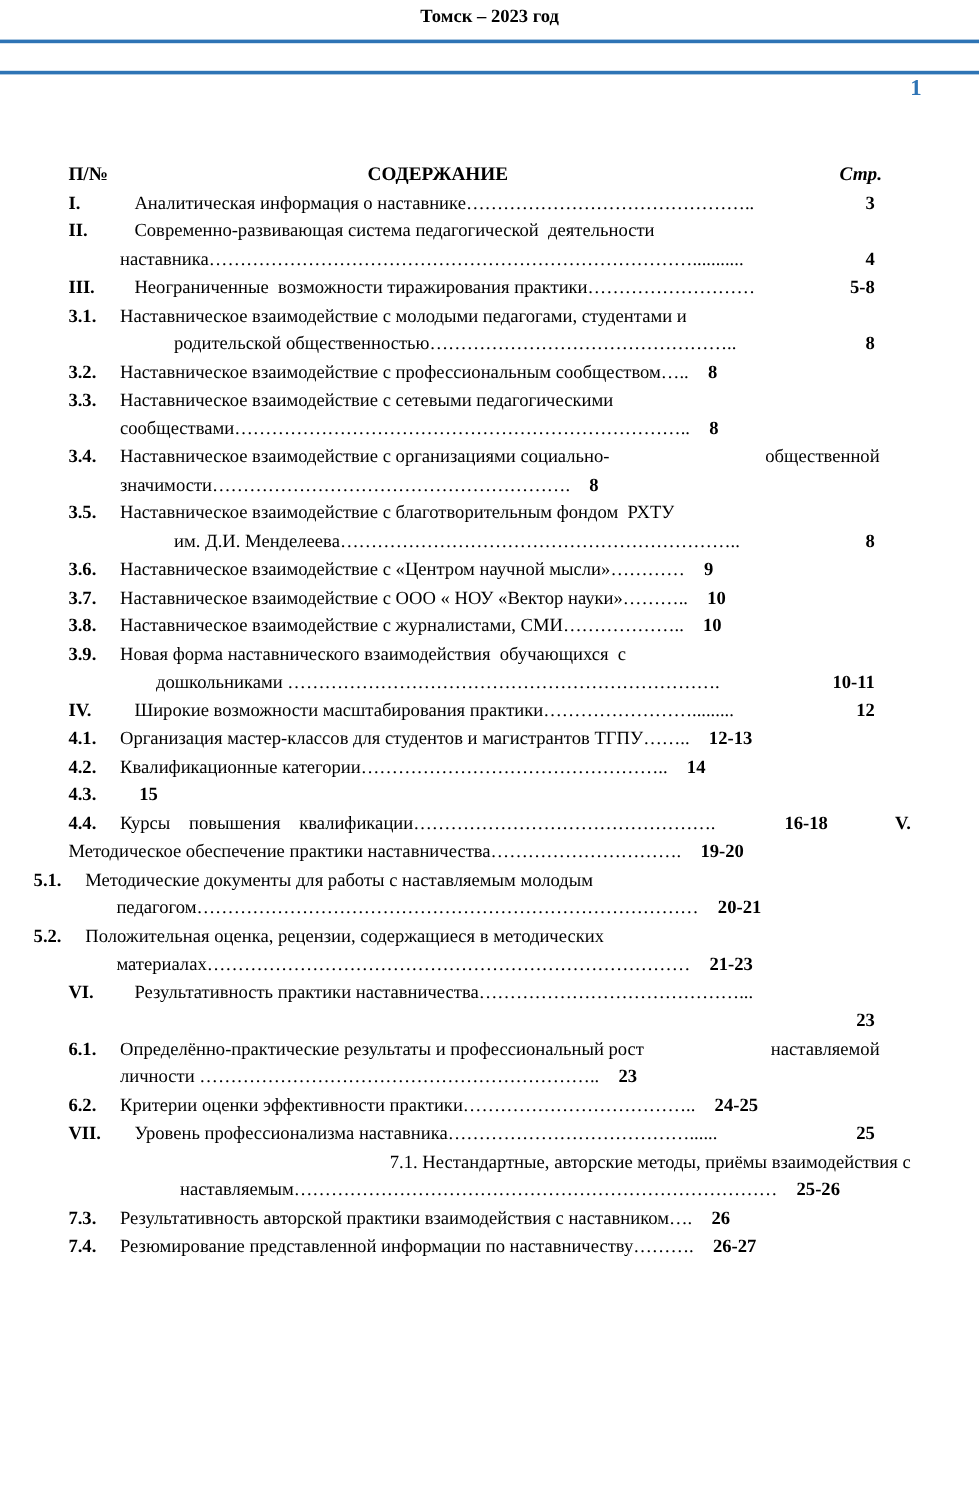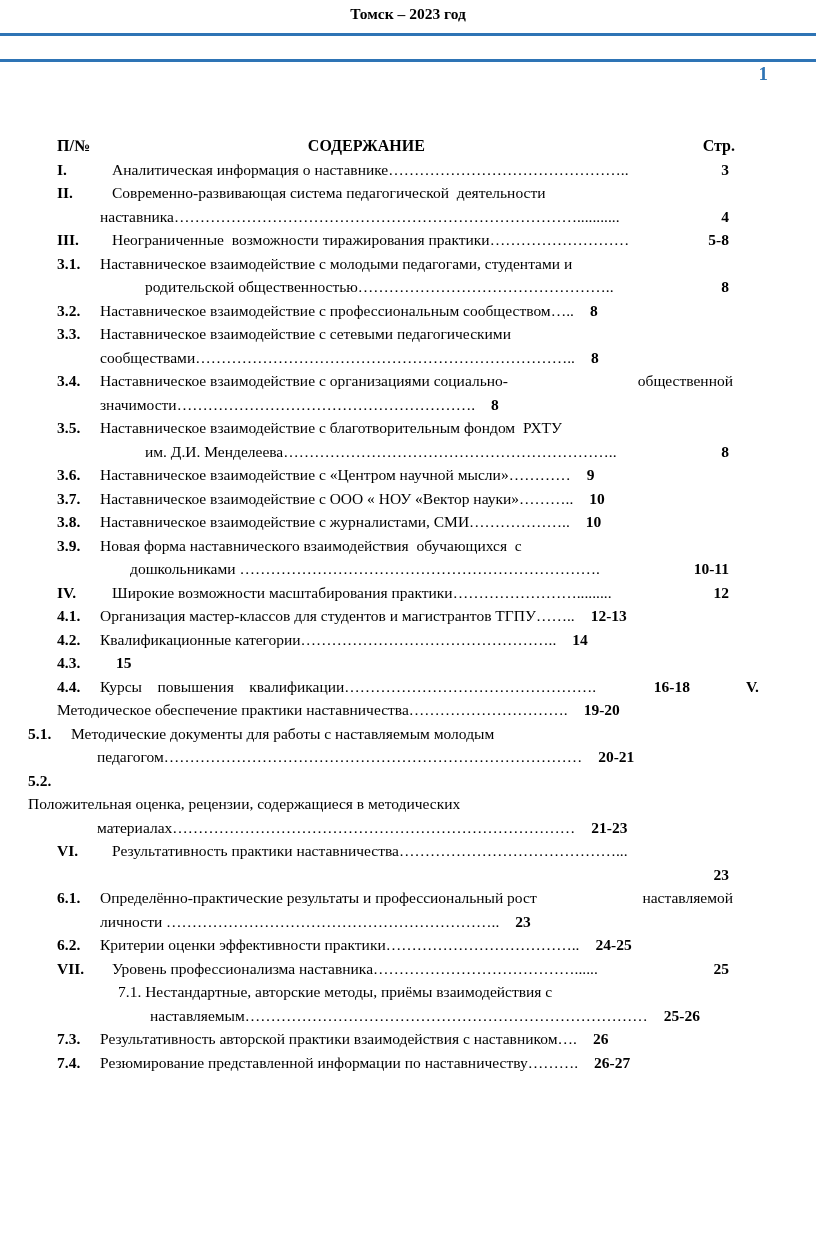--- a/index.html
+++ b/index.html
@@ -40,21 +40,21 @@
     top: 134px; left: 57px; right: 57px;
   }
   .toc-head {
     display: flex;
     font-weight: 700;
     font-size: 16px;
     line-height: 23.5px;
   }
   .toc-head .numcol { width: 43px; flex: none; }
   .toc-head .titlecol { flex: 1; text-align: center; padding-right: 70px; }
-  .toc-head .pgcol { flex: none; padding-right: 24px; }
+  .toc-head .pgcol { flex: none; padding-right: 24px; font-style: italic; }
   .toc-row {
     display: flex;
     font-size: 15.5px;
     line-height: 23.5px;
     min-height: 23.5px;
   }
   .toc-row .num { width: 43px; flex: none; font-weight: 700; white-space: pre; }
   .toc-row .content { display: flex; flex: 1; min-width: 0; }
   .toc-row .txt { white-space: pre; overflow: hidden; flex: 0 1 auto; }
   .toc-row .pg { font-weight: 700; margin-left: 16px; flex: none; white-space: pre; }
@@ -248,21 +248,21 @@
           <span class="content">
             <span class="txt">Методические документы для работы с наставляемым молодым</span>
           </span>
         </div>
         <div class="toc-row">
           <span class="content" style="padding-left: 40px;">
             <span class="txt">педагогом………………………………………………………………………</span>
             <span class="pg">20-21</span>
           </span>
         </div>
-        <div class="toc-row" style="margin-left: -29px; flex-direction: column;">
+        <div class="toc-row" style="margin-left: -29px;">
           <span class="num">5.2.</span>
           <span class="content">
             <span class="txt">Положительная оценка, рецензии, содержащиеся в методических</span>
           </span>
         </div>
         <div class="toc-row">
           <span class="content" style="padding-left: 40px;">
             <span class="txt">материалах……………………………………………………………………</span>
             <span class="pg">21-23</span>
           </span>
@@ -297,21 +297,21 @@
         </div>
         <div class="toc-row">
           <span class="num">VII.</span>
           <span class="content" style="padding-left: 12px;">
             <span class="txt">Уровень профессионализма наставника…………………………………......</span>
             <span class="pg right">25</span>
           </span>
         </div>
         <div class="toc-row">
           <span class="num"></span>
-          <span class="content" style="padding-left: 18px;">
+          <span class="content" style="padding-left: 18px; justify-content: flex-end;">
             <span class="txt">7.1. Нестандартные, авторские методы, приёмы взаимодействия с</span>
           </span>
         </div>
         <div class="toc-row">
           <span class="num"></span>
           <span class="content" style="padding-left: 50px;">
             <span class="txt">наставляемым……………………………………………………………………</span>
             <span class="pg">25-26</span>
           </span>
         </div>

